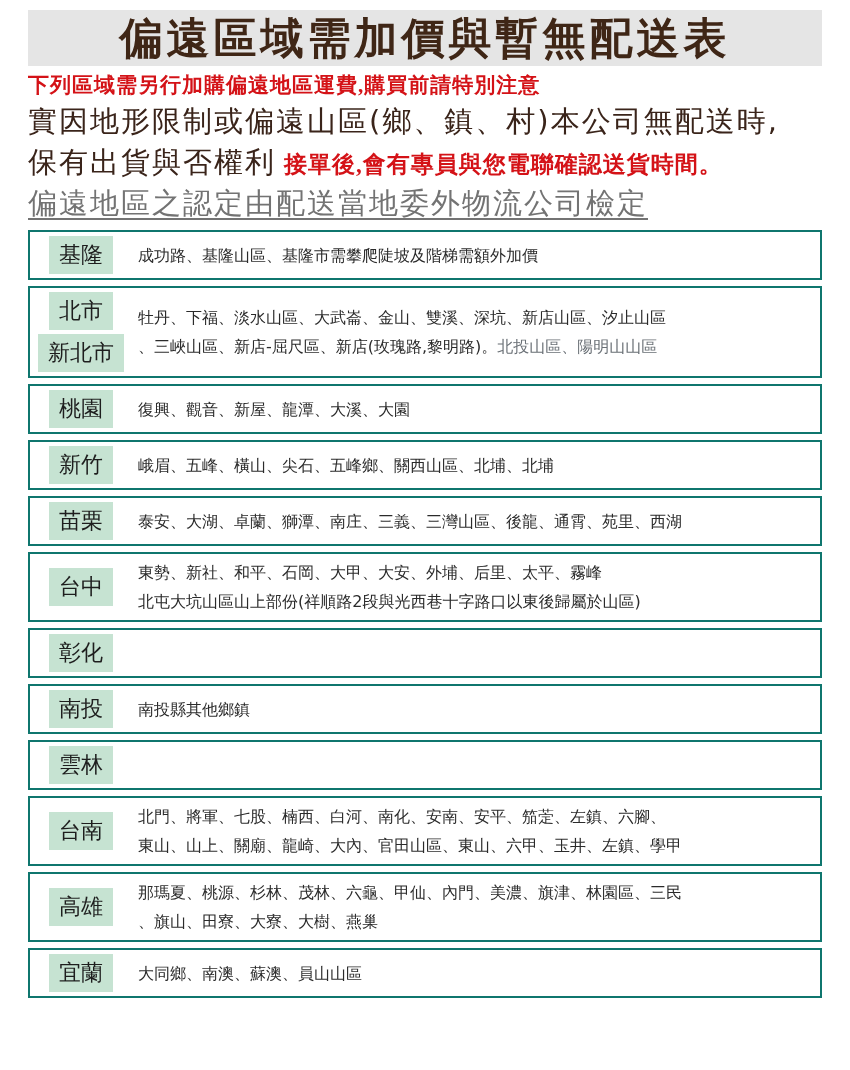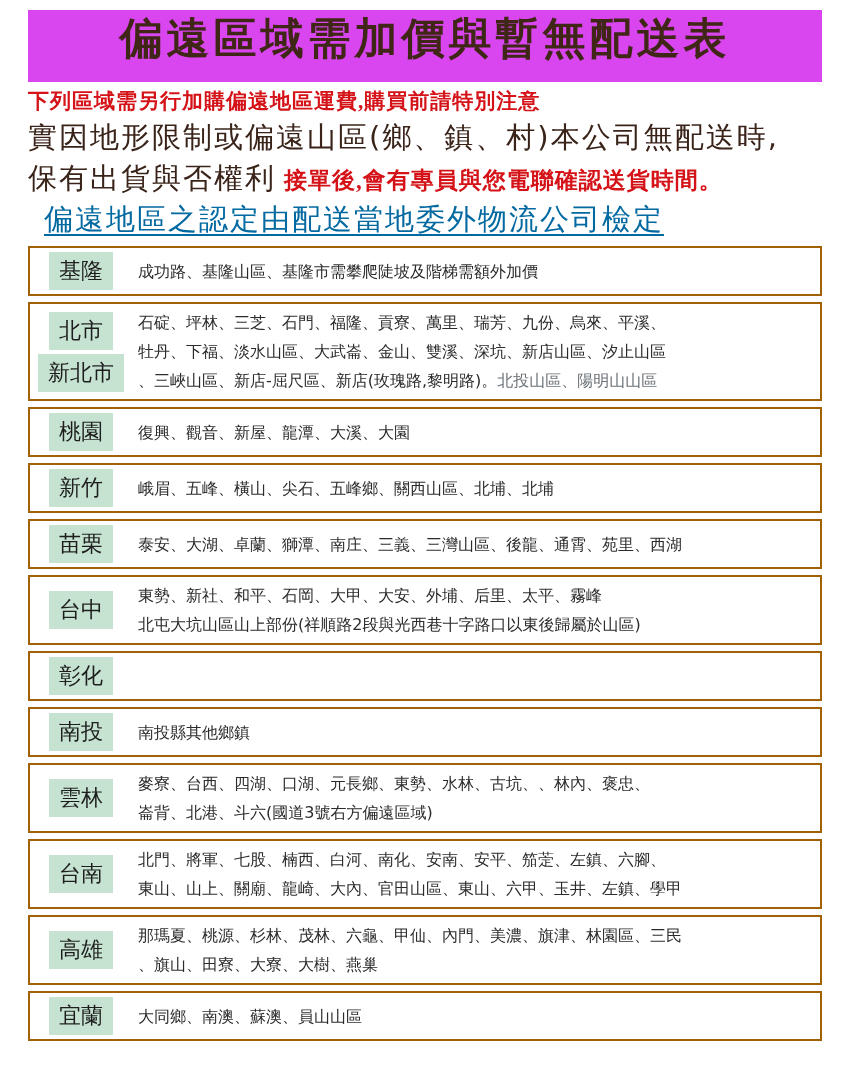--- a/index.html
+++ b/index.html
@@ -3,45 +3,45 @@
 <meta charset="utf-8">
 <style>
   html,body{margin:0;padding:0;background:#ffffff;}
   body{
     width:850px;height:1070px;overflow:hidden;
     font-family:"DejaVu Sans","Liberation Sans",sans-serif;
   }
   .page{box-sizing:border-box;width:850px;padding:10px 28px 0 28px;}
 
   .title-bar{
-    background:#d946ef;color:#3f2616;
+    background:#e5e5e5;color:#3f2616;
     font-size:43px;font-weight:bold;text-align:center;
-    height:72px;line-height:56px;letter-spacing:4px;white-space:nowrap;
+    height:56px;line-height:56px;letter-spacing:4px;white-space:nowrap;
   }
   .warning{
     color:#d41217;font-family:"Liberation Serif","DejaVu Serif",serif;
     font-weight:bold;font-size:21px;margin:5px 0 2px 0;letter-spacing:1px;
   }
   .notice-line{
     color:#3a241a;font-size:29px;letter-spacing:2px;line-height:41px;white-space:nowrap;
   }
   .red-note{
     color:#d41217;font-family:"Liberation Serif","DejaVu Serif",serif;
     font-weight:bold;font-size:23px;letter-spacing:1px;margin-left:8px;
   }
   .blue-heading{
-    color:#0369a1;font-size:29px;letter-spacing:2px;line-height:33px;
+    color:#737373;font-size:29px;letter-spacing:2px;line-height:33px;
     text-decoration:underline;text-underline-offset:5px;
-    display:inline-block;margin:2px 0 10px 16px;white-space:nowrap;
+    display:inline-block;margin:2px 0 10px 0;white-space:nowrap;
   }
 
   .rows{}
   .row{
     display:flex;align-items:center;
-    border:2px solid #a16207;background:#ffffff;
+    border:2px solid #0f766e;background:#ffffff;
     margin-bottom:6px;padding:4px 6px;box-sizing:border-box;
   }
   .labels{
     flex:0 0 90px;display:flex;flex-direction:column;align-items:center;gap:4px;
   }
   .label{
     background:#c6e3d2;color:#1e1e1e;font-size:22px;
     padding:4px 10px;white-space:nowrap;
   }
   .content{
@@ -76,21 +76,20 @@
           <div class="line">成功路、基隆山區、基隆市需攀爬陡坡及階梯需額外加價</div>
         </div>
   </div>
 
   <div class="row">
     <div class="labels">
           <div class="label">北市</div>
           <div class="label">新北市</div>
         </div>
     <div class="content">
-          <div class="line">石碇、坪林、三芝、石門、福隆、貢寮、萬里、瑞芳、九份、烏來、平溪、</div>
           <div class="line">牡丹、下福、淡水山區、大武崙、金山、雙溪、深坑、新店山區、汐止山區</div>
           <div class="line">、三峽山區、新店-屈尺區、新店(玫瑰路,黎明路)。<span class="muted">北投山區、陽明山山區</span></div>
         </div>
   </div>
 
   <div class="row">
     <div class="labels">
           <div class="label">桃園</div>
         </div>
     <div class="content">
@@ -138,24 +137,20 @@
         </div>
     <div class="content">
           <div class="line">南投縣其他鄉鎮</div>
         </div>
   </div>
 
   <div class="row">
     <div class="labels">
           <div class="label">雲林</div>
         </div>
-    <div class="content">
-          <div class="line">麥寮、台西、四湖、口湖、元長鄉、東勢、水林、古坑、、林內、褒忠、</div>
-          <div class="line">崙背、北港、斗六(國道3號右方偏遠區域)</div>
-        </div>
   </div>
 
 
   <div class="row">
     <div class="labels">
           <div class="label">台南</div>
         </div>
     <div class="content">
           <div class="line">北門、將軍、七股、楠西、白河、南化、安南、安平、笳萣、左鎮、六腳、</div>
           <div class="line">東山、山上、關廟、龍崎、大內、官田山區、東山、六甲、玉井、左鎮、學甲</div>

